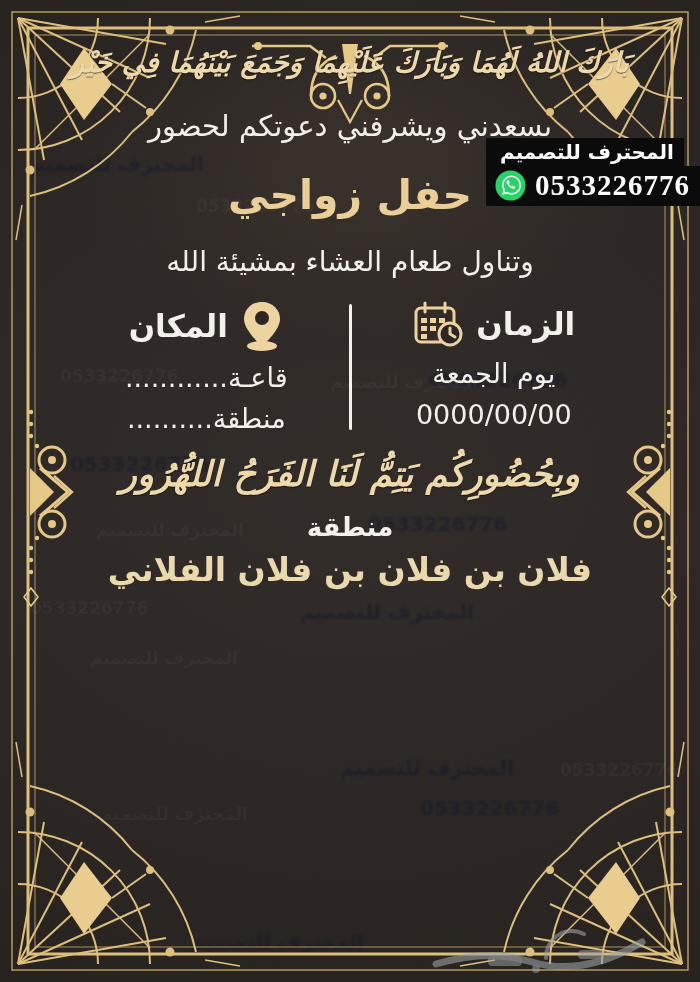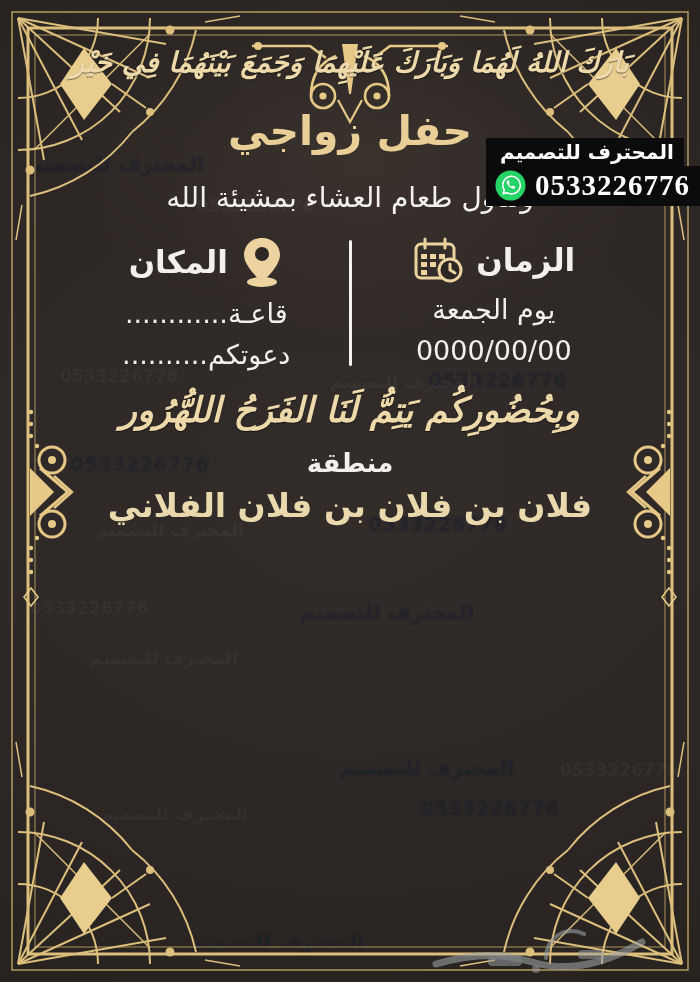--- a/index.html
+++ b/index.html
@@ -182,20 +182,21 @@
         <path d="M13.4,12.2 c.3-.7 1.5-.8 1.9-.1 l.8,1.5 c.2.4 0 .8-.3 1.1 l-.6.6 c.5 1.2 1.7 2.4 2.9 2.9 l.7-.7 c.3-.3.7-.4 1.1-.2 l1.5.8 c.7.4.6 1.5-.1 1.9 -1 .5-2.2.5-3.2-.1 -1.9-1-3.6-2.7-4.6-4.6 -.6-1-.6-2.2-.1-3.1 Z" fill="#ffffff"></path>
       </svg>
       <span class="phone">0533226776</span>
     </div>
   </div>
 
   <main class="content">
 
     <div class="calligraphy blessing">بَارَكَ اللهُ لَهُمَا وَبَارَكَ عَلَيْهِمَا وَجَمَعَ بَيْنَهُمَا فِي خَيْر</div>
 
+    <p class="intro">يسعدني ويشرفني دعوتكم لحضور</p>
 
     <h2 class="event">حفل زواجي</h2>
 
     <p class="dinner">وتناول طعام العشاء بمشيئة الله</p>
 
     <section class="details">
 
       <div class="col">
         <div class="col-head">
           <span>الزمان</span>
@@ -226,21 +227,21 @@
       <div class="col">
         <div class="col-head">
           <svg class="pin-icon" viewBox="0 0 44 52">
             <ellipse cx="22" cy="46" rx="15" ry="5" fill="#ecd3a0"></ellipse>
             <path d="M22,2 C11,2 4,10 4,19 C4,31 22,46 22,46 C22,46 40,31 40,19 C40,10 33,2 22,2 Z" fill="#ecd3a0"></path>
             <circle cx="22" cy="18" r="7" fill="#2c2725"></circle>
           </svg>
           <span>المكان</span>
         </div>
         <div class="col-line">قاعـة............</div>
-        <div class="col-line">دعوتكم..........</div>
+        <div class="col-line">منطقة..........</div>
       </div>
     </section>
 
     <div class="calligraphy closing">وبِحُضُورِكُم يَتِمُّ لَنَا الفَرَحُ اللهُّرُور</div>
 
     <p class="host-label">منطقة</p>
     <p class="host-name">فلان بن فلان بن فلان الفلاني</p>
   </main>
 
   <svg class="gray-logo" width="230" height="62" viewBox="0 0 230 62">

